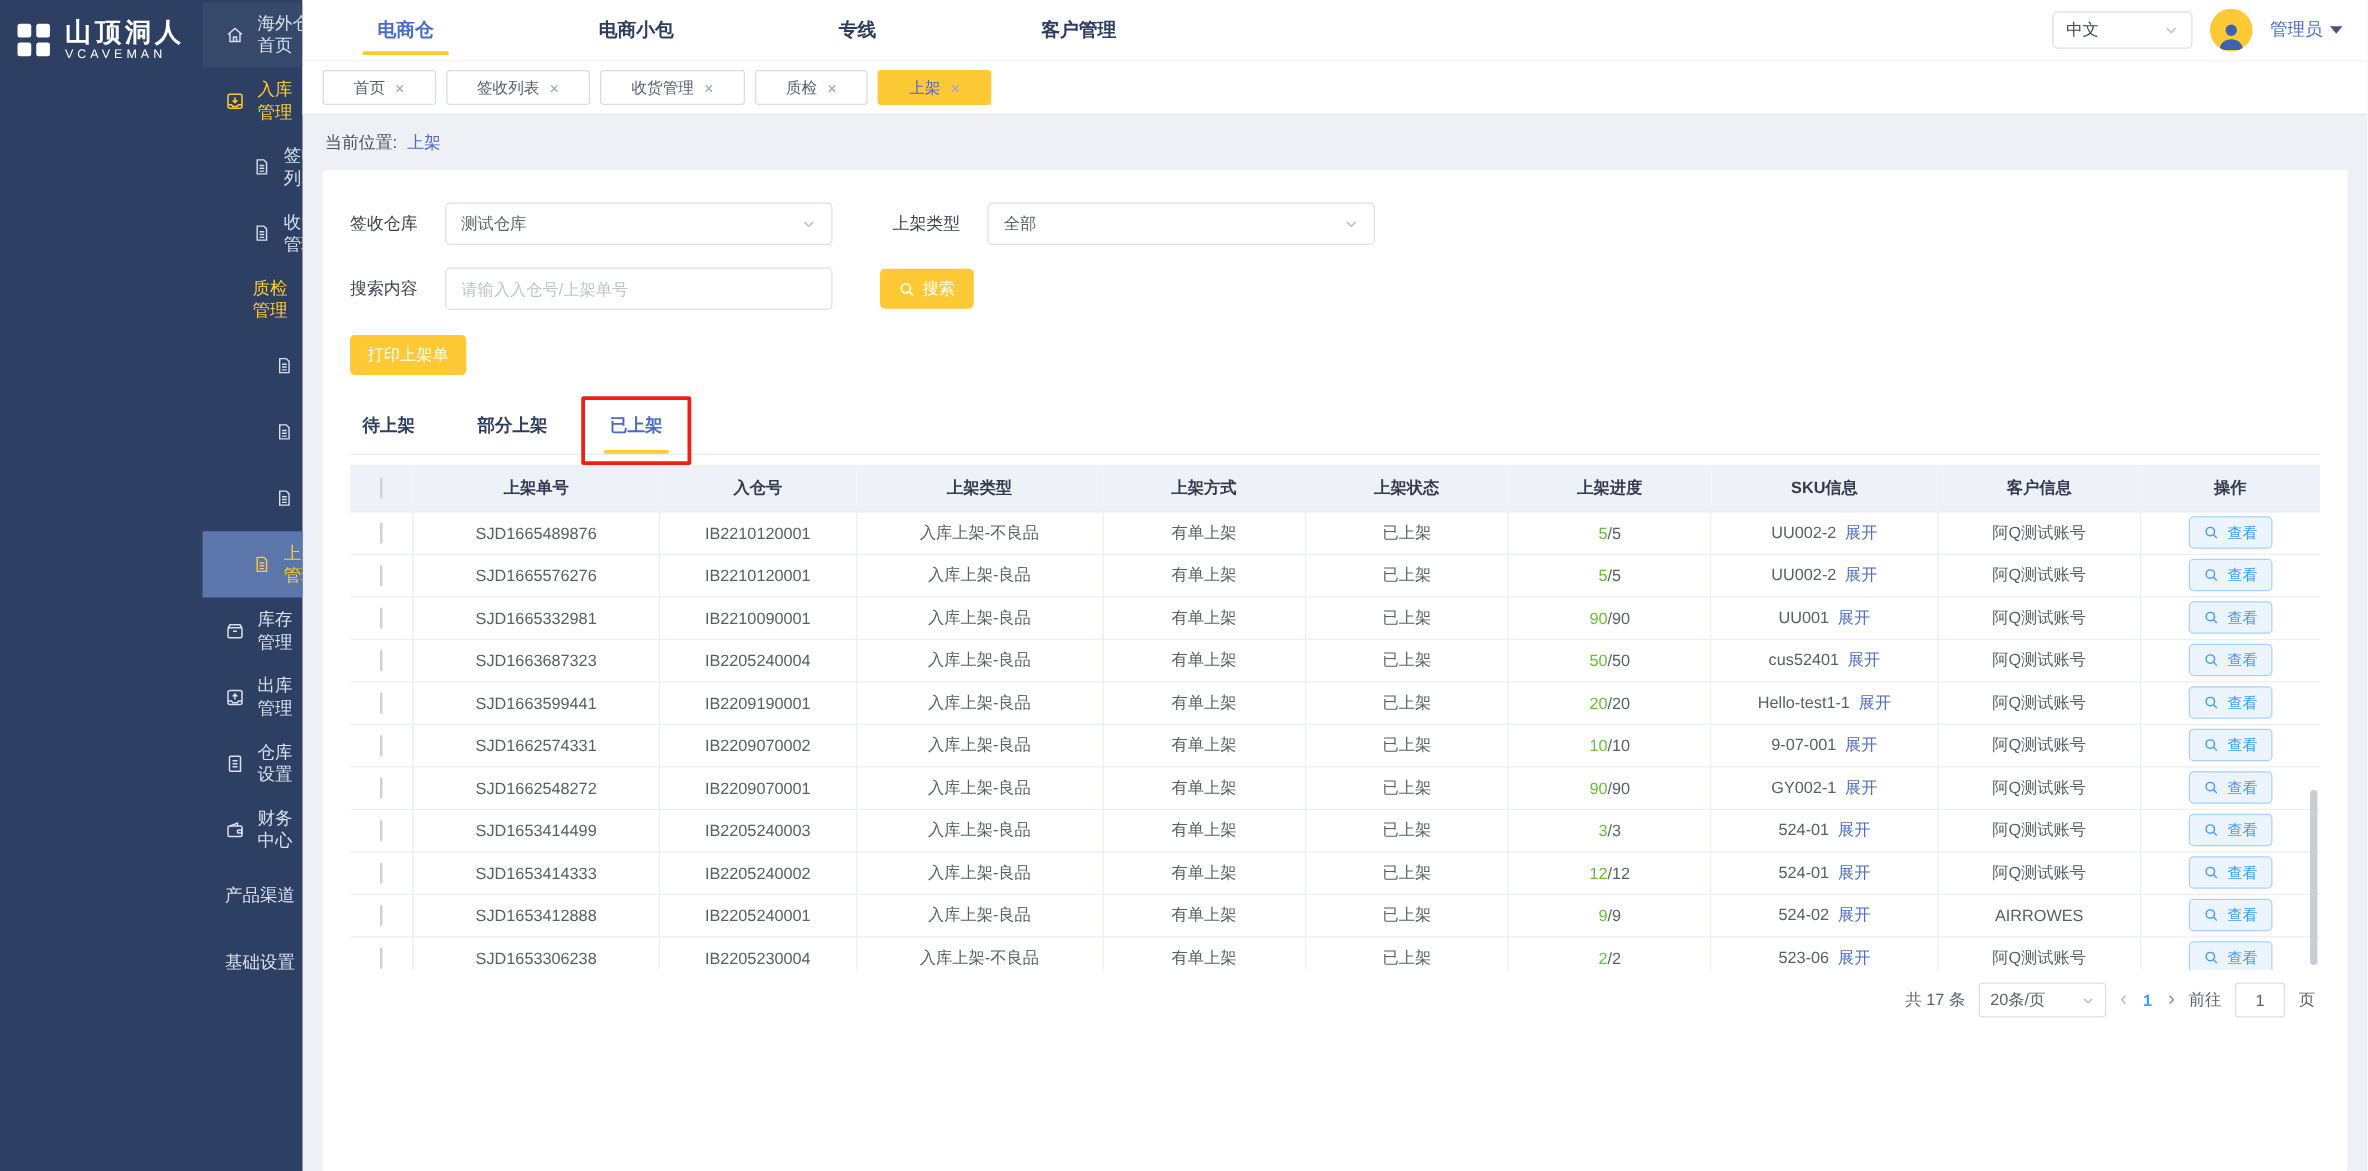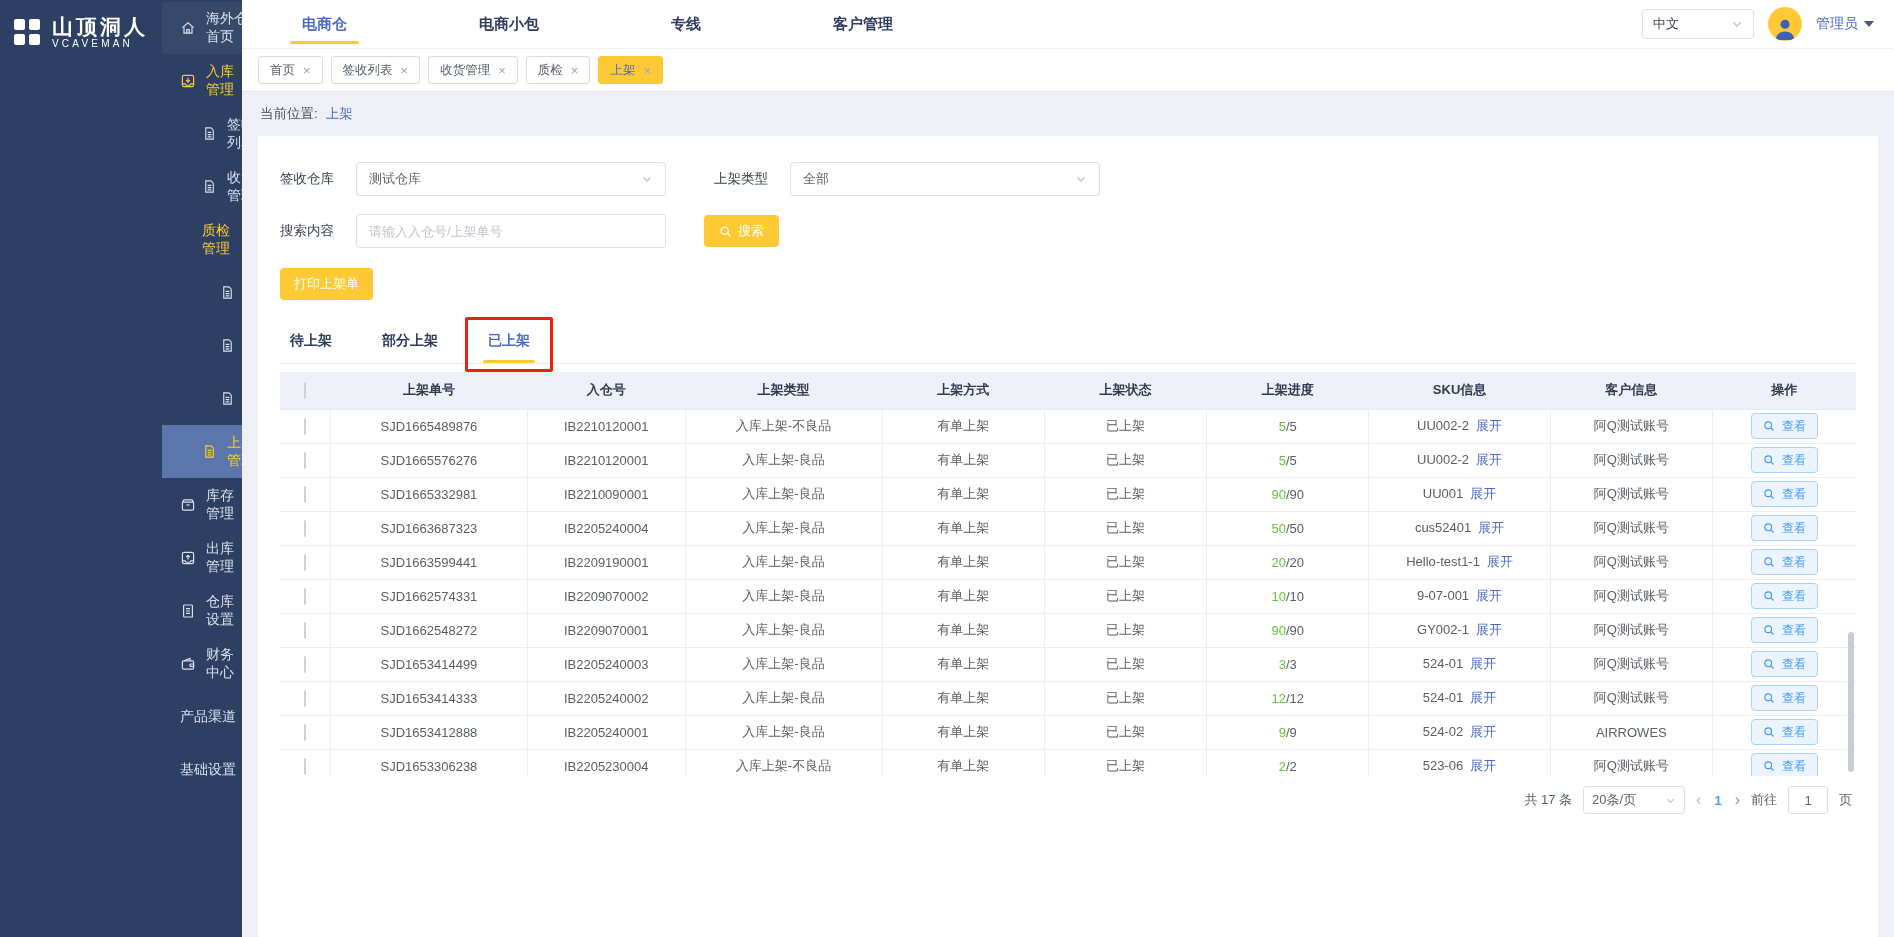--- a/index.html
+++ b/index.html
@@ -31,21 +31,21 @@
   .nav-item { font-size:15px; font-weight:bold; color:#2e3c5e; position:relative; padding:14px 4px 13px; cursor:pointer; }
   .nav-item.active { color:#4a6bc9; }
   .nav-item.active::after { content:""; position:absolute; left:-8px; right:-8px; bottom:3px; height:3px; background:#fdca36; border-radius:2px; }
   .topbar-right { margin-left:auto; display:flex; align-items:center; gap:14px; }
   .lang-select { width:112px; height:30px; border:1px solid #dcdfe6; border-radius:4px; display:flex; align-items:center; justify-content:space-between; padding:0 10px; color:#3c4351; cursor:pointer; }
   .avatar { width:34px; height:34px; border-radius:50%; background:#fdca36; overflow:hidden; display:flex; align-items:flex-end; justify-content:center; }
   .admin { color:#4a6bc9; font-size:14px; display:flex; align-items:center; gap:6px; cursor:pointer; }
   .tri-down { width:0; height:0; border-left:5px solid transparent; border-right:5px solid transparent; border-top:6px solid #47557c; }
 
   .tagbar { height:44px; background:#fff; border-top:1px solid #f2f2f2; border-bottom:1px solid #e4e7ed; display:flex; align-items:center; padding:0 16px; gap:8px; flex-shrink:0; }
-  .tag { height:28px; border:1px solid #d8dce5; background:#fff; border-radius:3px; display:flex; align-items:center; padding:0 11px; gap:8px; font-size:12.5px; color:#57606e; cursor:pointer; }
+  .tag { height:28px; border:1px solid #d8dce5; background:#fff; border-radius:3px; display:flex; align-items:center; padding:0 24px; gap:8px; font-size:12.5px; color:#57606e; cursor:pointer; }
   .tag .x { color:#9aa2b1; font-size:13px; line-height:1; }
   .tag.active { background:#fdca36; border-color:#fdca36; color:#4a68c8; }
   .tag.active .x { color:#93a7e4; }
 
   .content { flex:1; display:flex; flex-direction:column; overflow:hidden; }
   .breadcrumb { height:44px; display:flex; align-items:center; padding:0 18px; font-size:13.5px; color:#465062; gap:8px; flex-shrink:0; }
   .bc-link { color:#4a6bc9; cursor:pointer; }
 
   .card { flex:1; background:#fff; margin:0 16px; border-radius:2px; padding:26px 22px 0; overflow:hidden; }
 

